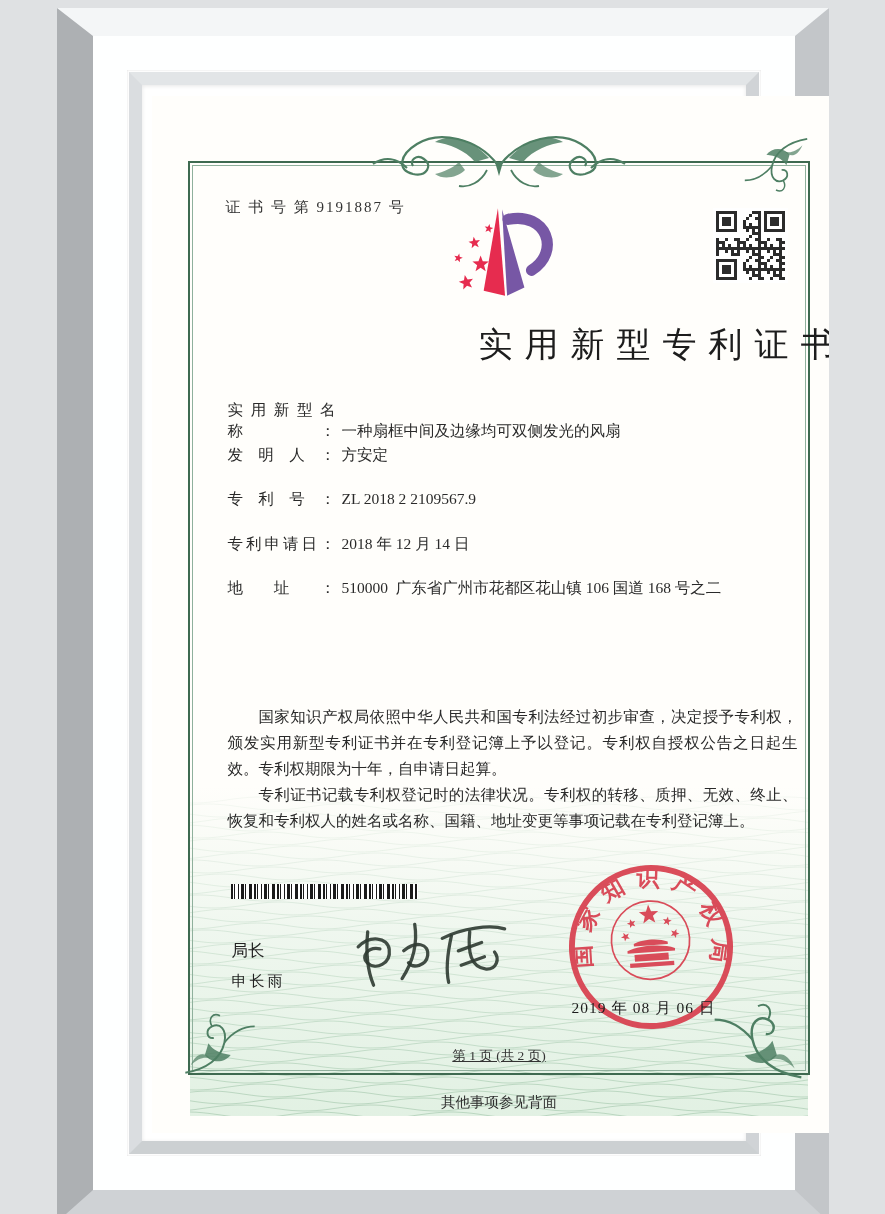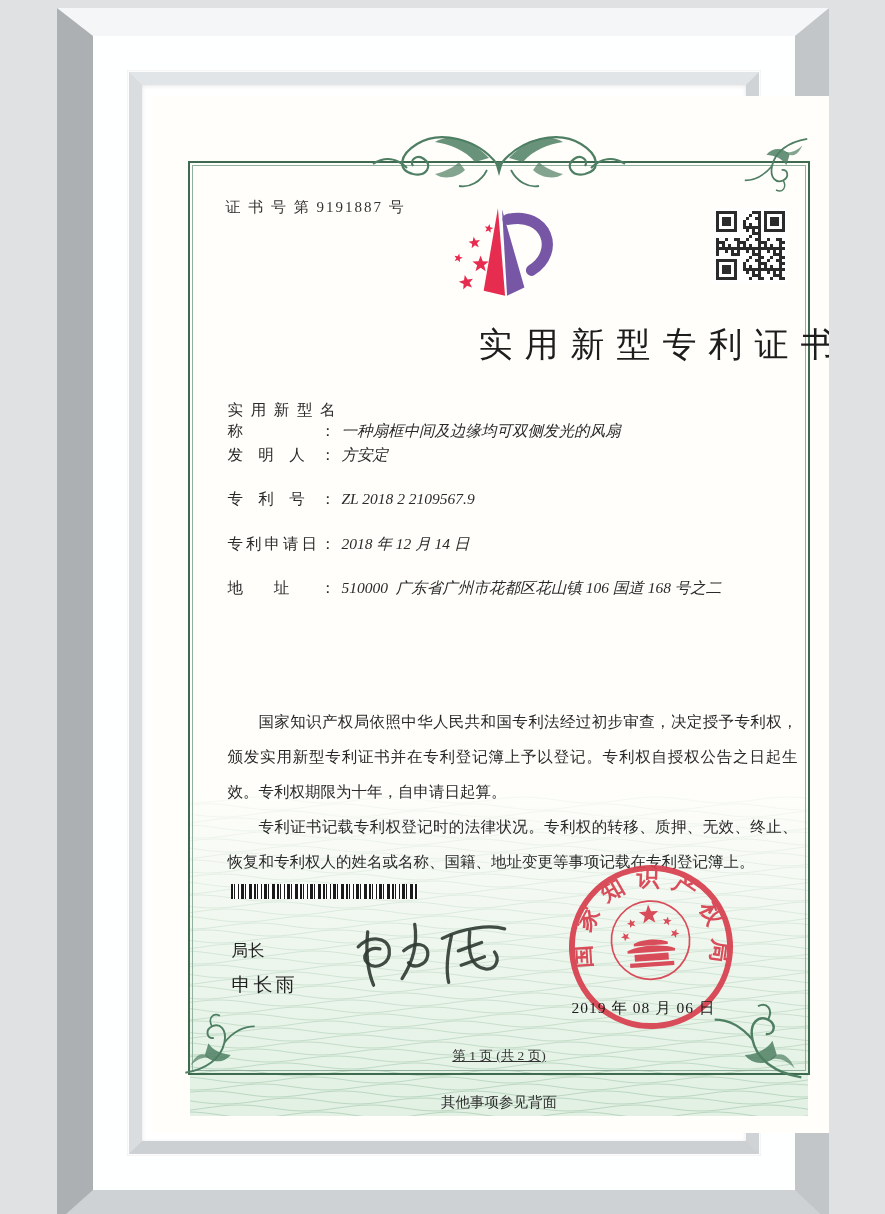--- a/index.html
+++ b/index.html
@@ -38,35 +38,35 @@
 
   .logo { position:absolute; left:294px; top:110px; width:112px; height:98px; }
   .qr   { position:absolute; left:561px; top:112px; width:75px; height:75px; }
 
   .title { position:absolute; left:0; right:0; top:226px; text-align:right;
     font-size:34px; letter-spacing:12px; color:#1d1d1d; text-indent:12px; }
 
   .fields { position:absolute; left:76px; top:304px; width:566px; font-size:15.5px; color:#2a2a2a; }
   .field-row { position:relative; height:44.6px; }
   .field-label { display:inline-block; width:108px; text-align:justify; text-align-last:justify; }
-  .field-value { margin-left:6px; white-space:pre-wrap;font-style:italic; }
+  .field-value { margin-left:6px; white-space:pre-wrap; }
   .grant-no-group { position:absolute; left:272px; top:0; white-space:nowrap; }
 
   .paragraphs { position:absolute; left:76px; top:608px; width:570px; font-size:15.5px;
-    line-height:35px; color:#2a2a2a; text-align:justify; }
+    line-height:26px; color:#2a2a2a; text-align:justify; }
   .paragraphs p { margin:0; text-indent:2em; }
 
   .barcode { position:absolute; left:79px; top:788px; width:187px; height:15px;
     background:repeating-linear-gradient(90deg,
       #1a1a1a 0 2px, #fff 2px 3px, #1a1a1a 3px 4px, #fff 4px 7px,
       #1a1a1a 7px 8px, #fff 8px 10px, #1a1a1a 10px 13px, #fff 13px 14px,
       #1a1a1a 14px 15px, #fff 15px 18px, #1a1a1a 18px 21px, #fff 21px 23px); }
 
   .signer-role { position:absolute; left:80px; top:844px; font-size:16.5px; color:#222; }
-  .signer-name { position:absolute; left:80px; top:876px; font-size:19px; letter-spacing:3px; color:#222; }
+  .signer-name { position:absolute; left:80px; top:876px; font-size:15px; letter-spacing:3px; color:#222; }
 
   .signature { position:absolute; left:188px; top:812px; width:175px; height:88px; transform:rotate(-3deg); }
   .signature path { stroke:#2e3a31; stroke-width:3.2; fill:none; stroke-linecap:round; opacity:.9; }
 
   .seal { position:absolute; left:414px; top:766px; width:170px; height:170px; transform:rotate(-4deg); opacity:.93; }
   .seal .ink { fill:#d8404f; }
   .seal .ring { fill:none; stroke:#d8404f; stroke-width:7; }
   .seal .thin { fill:none; stroke:#d8404f; stroke-width:2; }
   .seal text { fill:#d8404f; font-size:27px; font-weight:bold; letter-spacing:13px;
     font-family:"Liberation Serif","DejaVu Serif",serif; }

